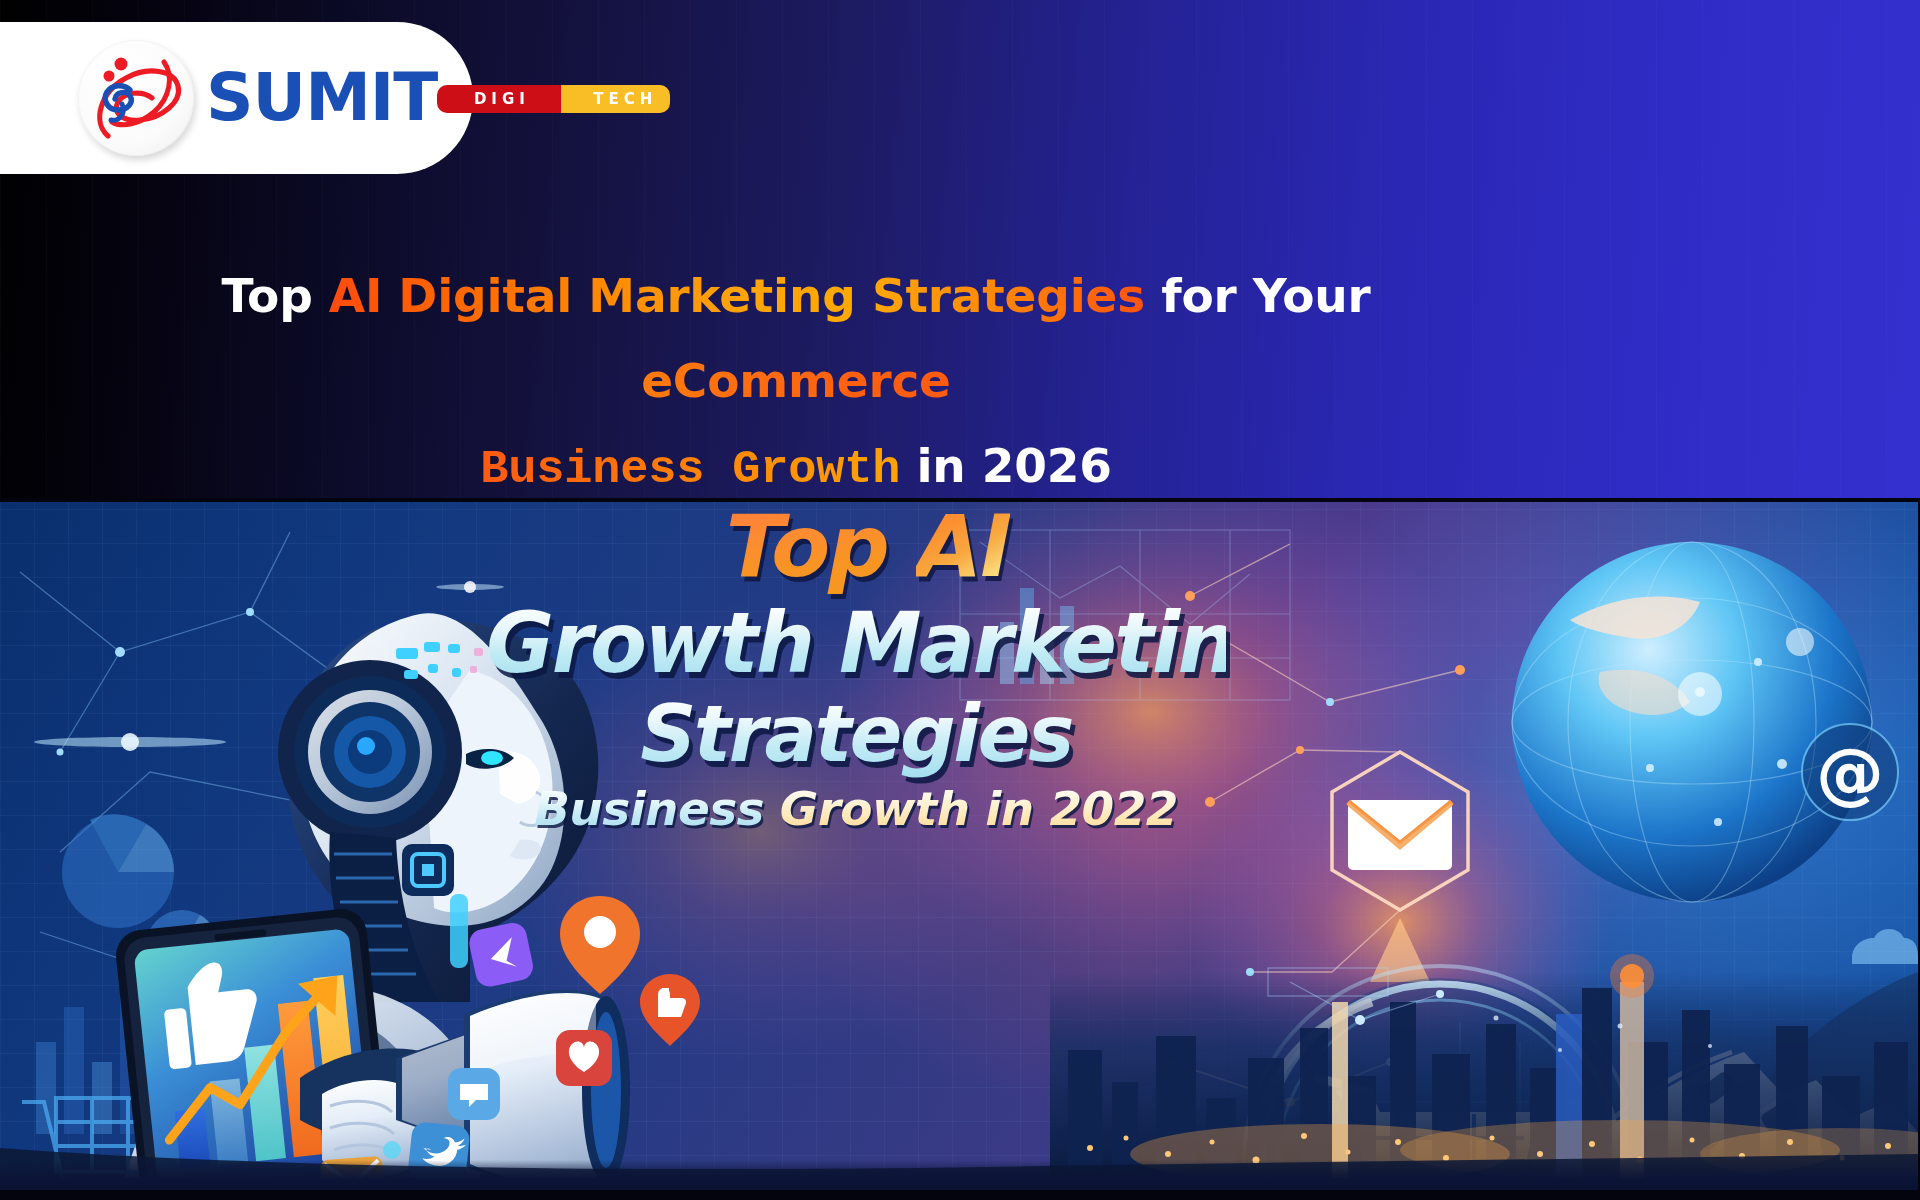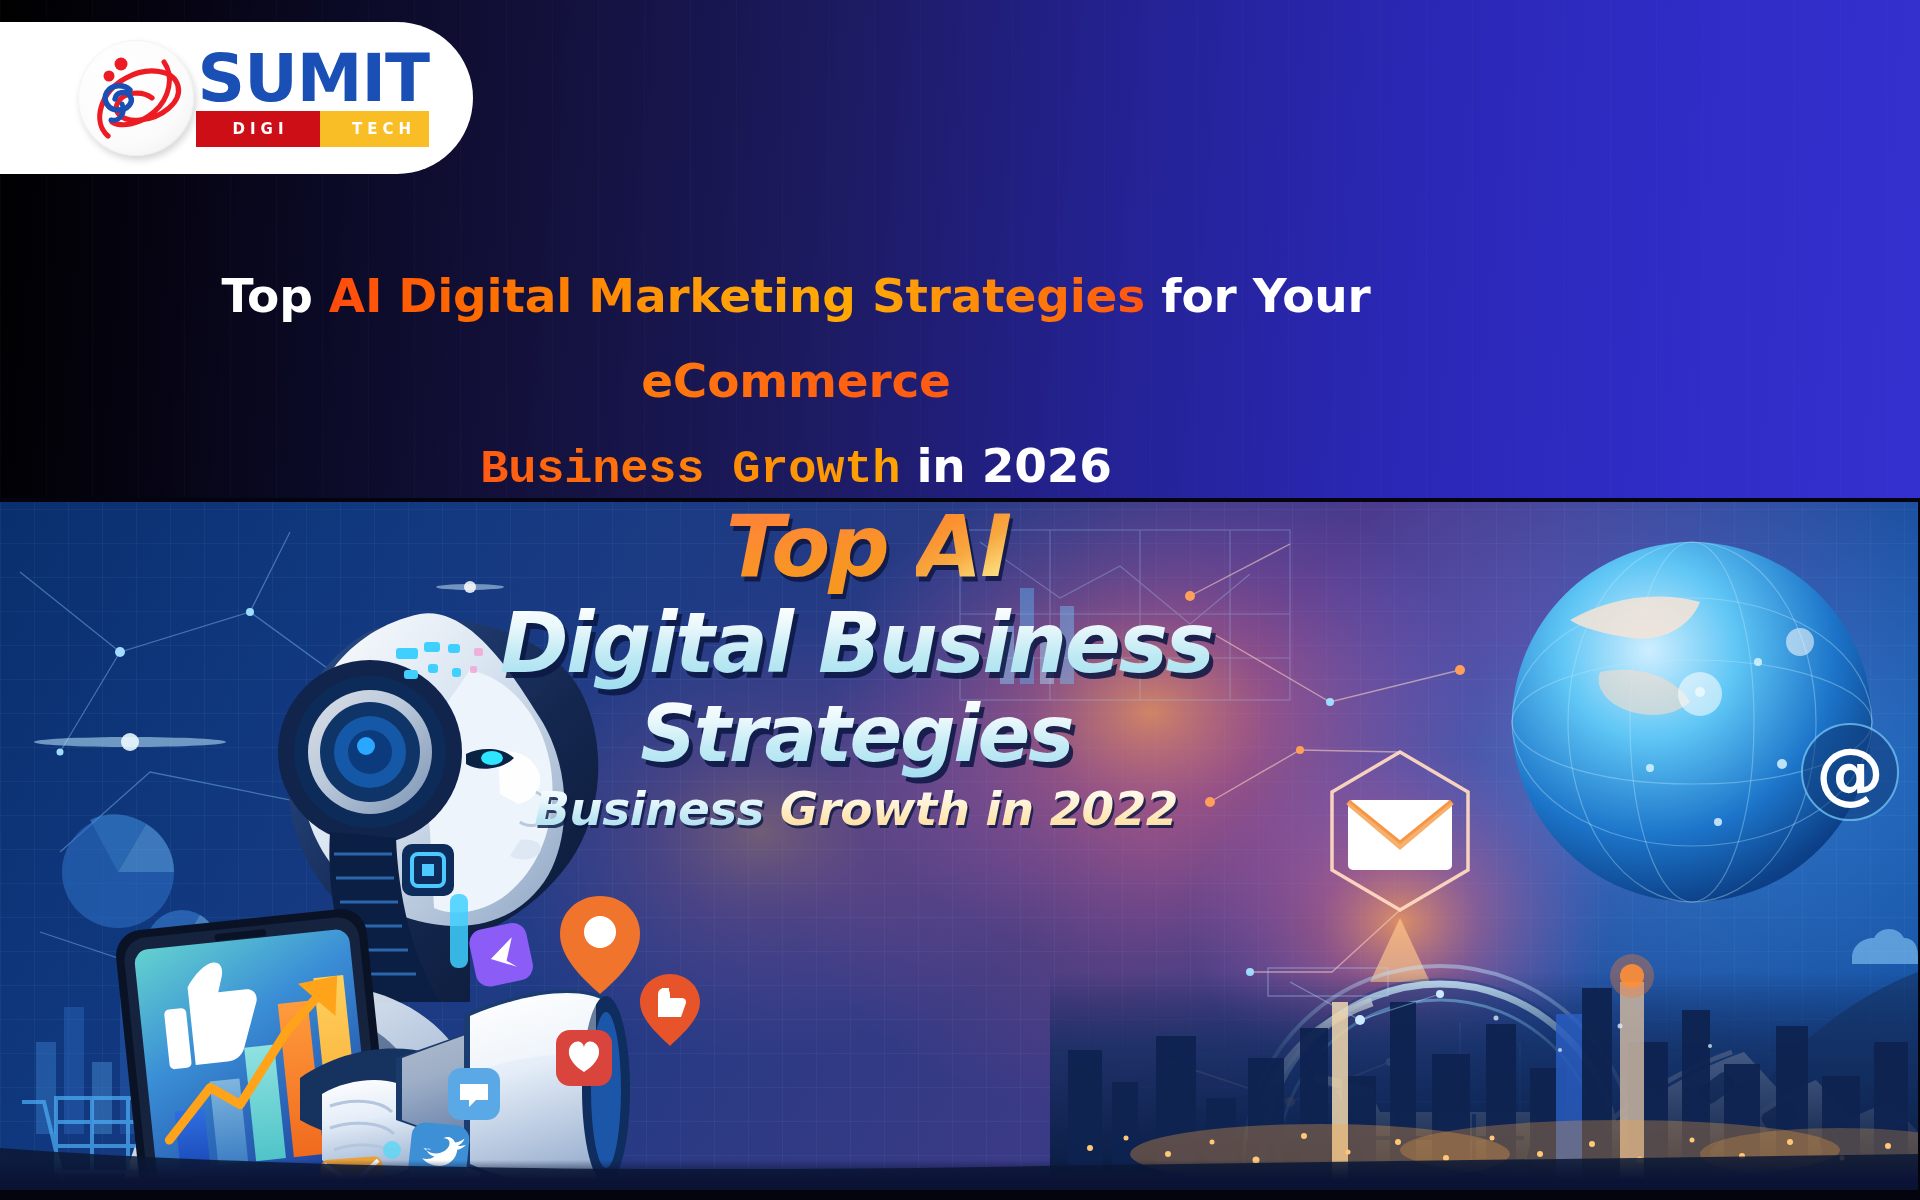--- a/index.html
+++ b/index.html
@@ -55,33 +55,34 @@
     position:relative;
     width:116px; height:116px; flex:0 0 116px;
     border-radius:50%;
     background:radial-gradient(circle at 36% 32%, #ffffff 0%, #fbfbfb 62%, #ededed 100%);
     box-shadow:2px 4px 7px rgba(0,0,0,0.16), inset 0 0 0 1px rgba(0,0,0,0.04);
     overflow:hidden;
   }
   .logo-mark svg { position:absolute; left:0; top:0; }
 
   .logo-word {
-    margin-left:2px;
-    display:flex; flex-direction:column; align-items:flex-end;
+    margin-left:12px;
+    display:flex; flex-direction:row; align-items:center;
   }
   .logo-sumit {
     font-family:"DejaVu Sans", sans-serif;
     font-weight:700; font-size:66px; line-height:0.9;
     letter-spacing:-1px;
     color:#1A4FB5;
   }
   .logo-tagbar {
     margin-top:2px;
-    display:flex; width:233px; height:36px;
+    display:flex; width:233px; height:28px;
     overflow:hidden;
+    border-radius:10px;
   }
   .logo-tag-red, .logo-tag-yellow {
     display:flex; align-items:center; justify-content:center;
     font-family:"DejaVu Sans", sans-serif;
     font-weight:700; font-size:15px;
     letter-spacing:5px;
     color:#ffffff;
     padding-left:5px;
   }
   .logo-tag-red { background:#CE0E17; flex:0 0 124px; }
@@ -672,21 +673,21 @@
         </g>
 
         <path d="M0 688 L0 646 C240 664 620 672 1040 664 L1918 652 L1918 688 Z" fill="#0a1734" opacity="0.85"></path>
       </svg>
 
       <div class="hero-text">
         <div class="ht-line ht1">
           <span class="t1">Top</span>
           <span class="t2">AI</span>
         </div>
-        <div class="ht-line ht2">Digital Business</div>
+        <div class="ht-line ht2">Growth Marketing</div>
         <div class="ht-line ht3">Strategies</div>
         <div class="ht-line ht5">
           <span class="s1">Business</span>
           <span class="s2">Growth in 2022</span>
         </div>
       </div>
 
       <div class="hero-shade-bottom"></div>
     </div>
 

